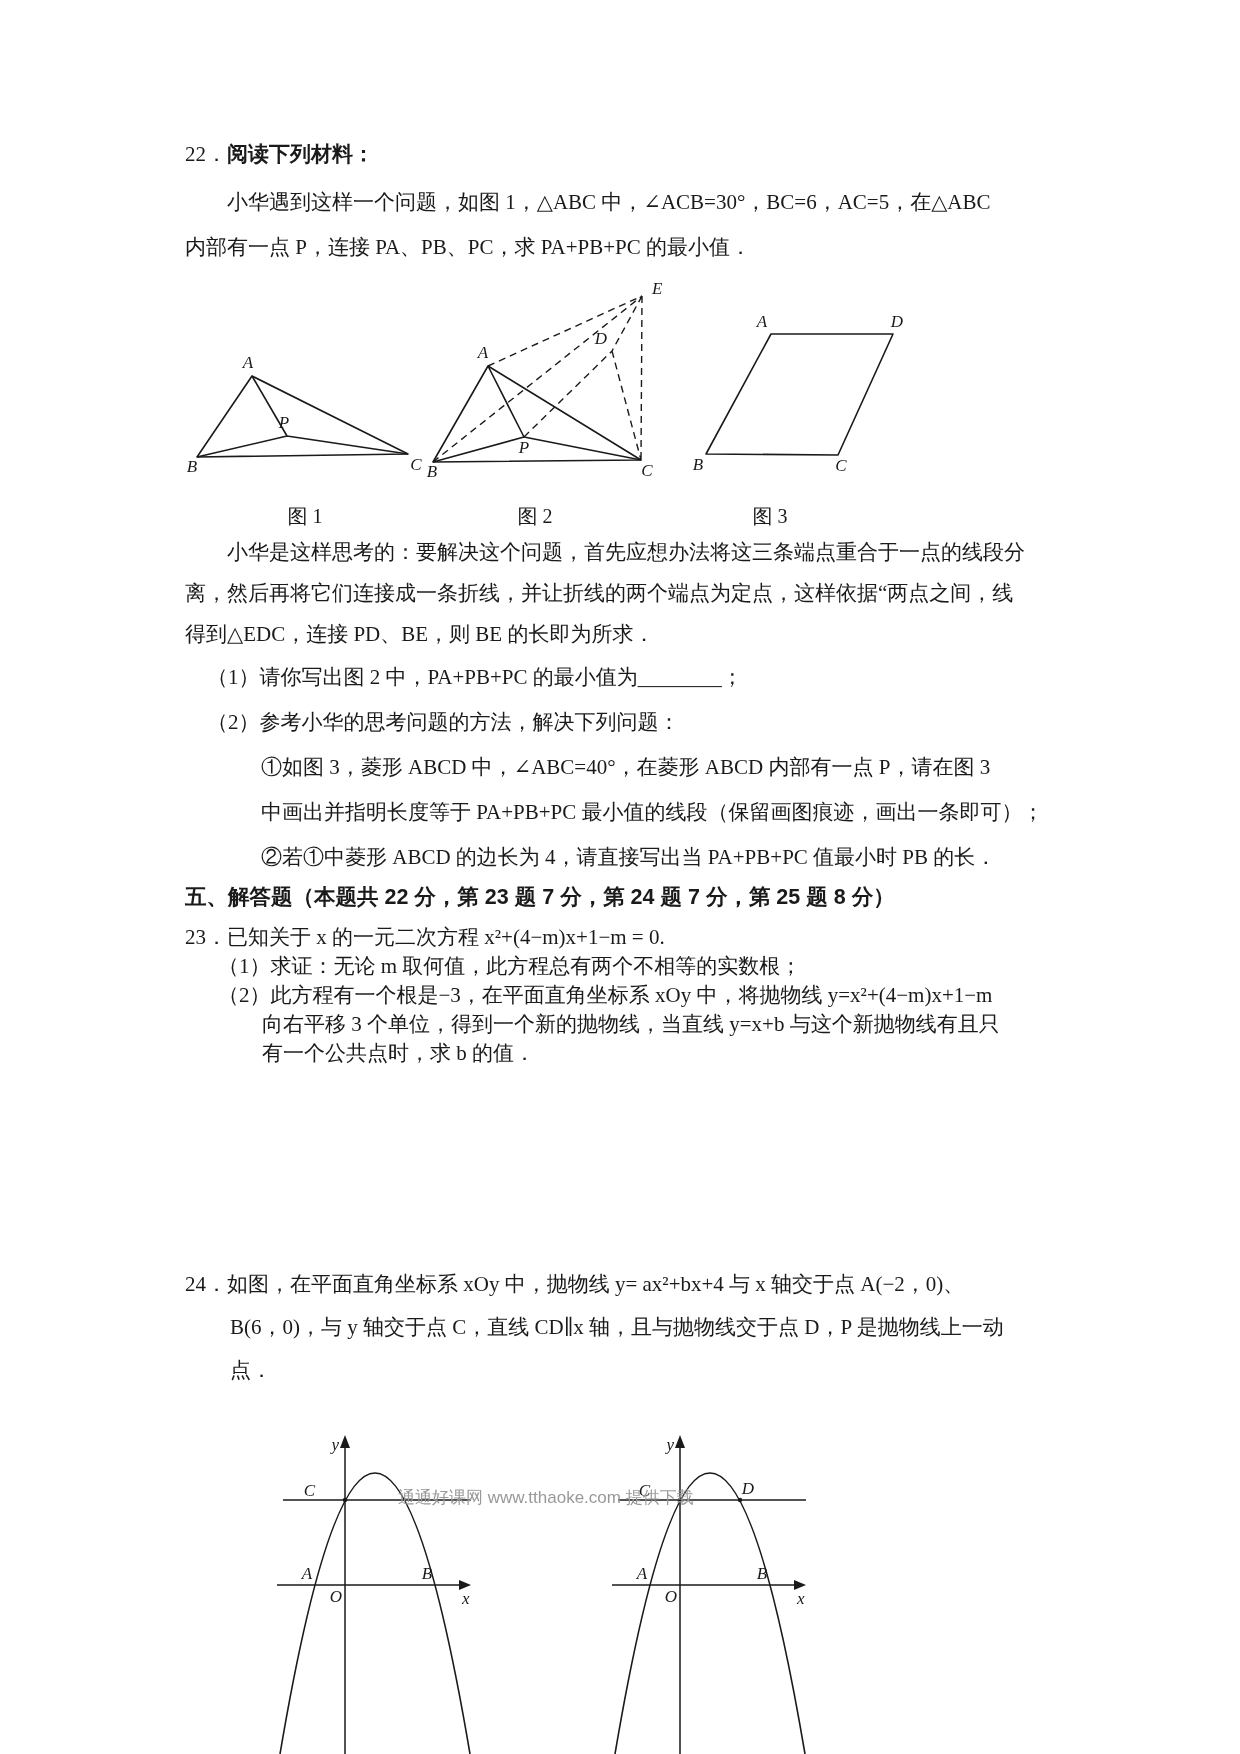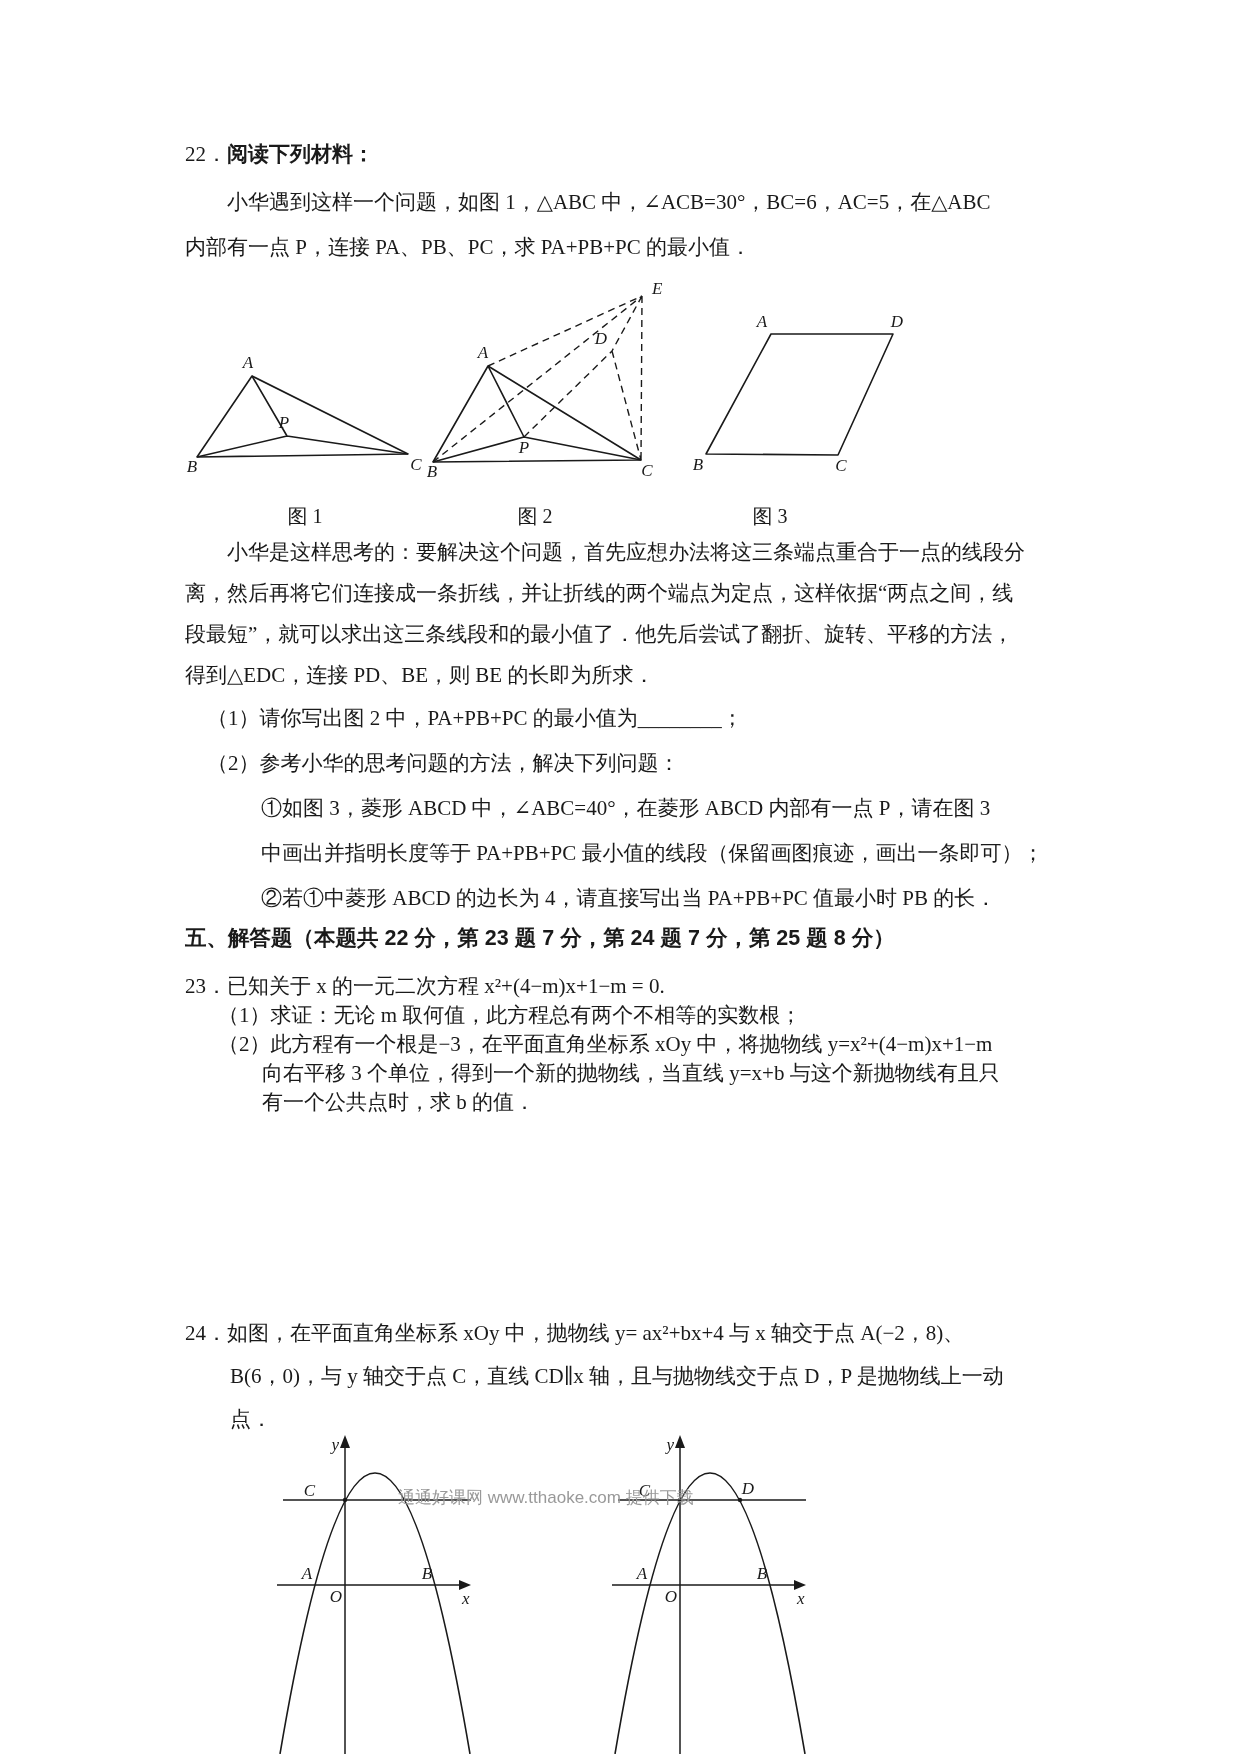--- a/index.html
+++ b/index.html
@@ -17,21 +17,21 @@
   .intro { margin-top:10px; }
   .lh45 { line-height:45px; }
   .para { line-height:41px; }
   .ind2 { padding-left:42px; }
   .q { padding-left:22px; line-height:45px; }
   .sub { padding-left:76px; line-height:45px; }
   .figures { position:relative; height:252px; margin-top:6px; }
   .figbox { position:absolute; }
   .figcap { position:absolute; top:214px; text-align:center; font-size:20px;margin-top:13px; }
   .sec { line-height:34px; font-size:21.5px; }
-  .p23head { margin-top:16px; line-height:30px; }
+  .p23head { margin-top:8px; line-height:30px; }
   .p23q { padding-left:33px; line-height:29px; }
   .p23cont { padding-left:77px; line-height:29px; }
   .p24l1 { margin-top:195px; line-height:43px; }
   .p24cont { padding-left:45px; line-height:43px; }
   svg { display:block; }
   svg .solid { stroke:#1a1a1a; stroke-width:1.6; fill:none; stroke-linejoin:round; }
   svg .dashed { stroke:#1a1a1a; stroke-width:1.4; fill:none; stroke-dasharray:7 5; stroke-linejoin:round; }
   svg .axis { stroke:#1a1a1a; stroke-width:1.5; fill:none; }
   svg .arrow { fill:#1a1a1a; stroke:none; }
   svg .dot { fill:#1a1a1a; stroke:none; }
@@ -94,38 +94,37 @@
         </svg>
       </div>
 
       <div class="figcap" style="left:20px;width:200px;">图 1</div>
       <div class="figcap" style="left:280px;width:140px;">图 2</div>
       <div class="figcap" style="left:515px;width:140px;">图 3</div>
     </div>
 
     <p class="line para ind2" style="margin-top:4px;">小华是这样思考的：要解决这个问题，首先应想办法将这三条端点重合于一点的线段分</p>
     <p class="line para">离，然后再将它们连接成一条折线，并让折线的两个端点为定点，这样依据“两点之间，线</p>
-    <p class="line para">段最短”，就可以求出这三条线段和的最小值了．他先后尝试了翻折、旋转、平移的方法，</p>
     <p class="line para">得到△EDC，连接 PD、BE，则 BE 的长即为所求．</p>
 
     <p class="line q">（1）请你写出图 2 中，PA+PB+PC 的最小值为________；</p>
     <p class="line q">（2）参考小华的思考问题的方法，解决下列问题：</p>
     <p class="line sub">①如图 3，菱形 ABCD 中，∠ABC=40°，在菱形 ABCD 内部有一点 P，请在图 3</p>
     <p class="line sub">中画出并指明长度等于 PA+PB+PC 最小值的线段（保留画图痕迹，画出一条即可）；</p>
     <p class="line sub">②若①中菱形 ABCD 的边长为 4，请直接写出当 PA+PB+PC 值最小时 PB 的长．</p>
 
     <p class="line sec hbold">五、解答题（本题共 22 分，第 23 题 7 分，第 24 题 7 分，第 25 题 8 分）</p>
 
     <p class="line p23head">23．已知关于 x 的一元二次方程 x²+(4−m)x+1−m = 0.</p>
     <p class="line p23q">（1）求证：无论 m 取何值，此方程总有两个不相等的实数根；</p>
     <p class="line p23q">（2）此方程有一个根是−3，在平面直角坐标系 xOy 中，将抛物线 y=x²+(4−m)x+1−m</p>
     <p class="line p23cont">向右平移 3 个单位，得到一个新的抛物线，当直线 y=x+b 与这个新抛物线有且只</p>
     <p class="line p23cont">有一个公共点时，求 b 的值．</p>
 
-    <p class="line p24l1">24．如图，在平面直角坐标系 xOy 中，抛物线 y= ax²+bx+4 与 x 轴交于点 A(−2，8)、</p>
+    <p class="line p24l1">24．如图，在平面直角坐标系 xOy 中，抛物线 y= ax²+bx+4 与 x 轴交于点 A(−2，0)、</p>
     <p class="line p24cont">B(6，0)，与 y 轴交于点 C，直线 CD∥x 轴，且与抛物线交于点 D，P 是抛物线上一动</p>
     <p class="line p24cont">点．</p>
 
   </div>
 
   <div class="graph" style="left:265px;top:1434px;">
     <svg width="210" height="320" viewBox="0 0 210 320">
       <line class="axis" x1="80" y1="6" x2="80" y2="320"></line>
       <path class="arrow" d="M80,1 L75,14 L85,14 Z"></path>
       <line class="axis" x1="12" y1="151" x2="200" y2="151"></line>

